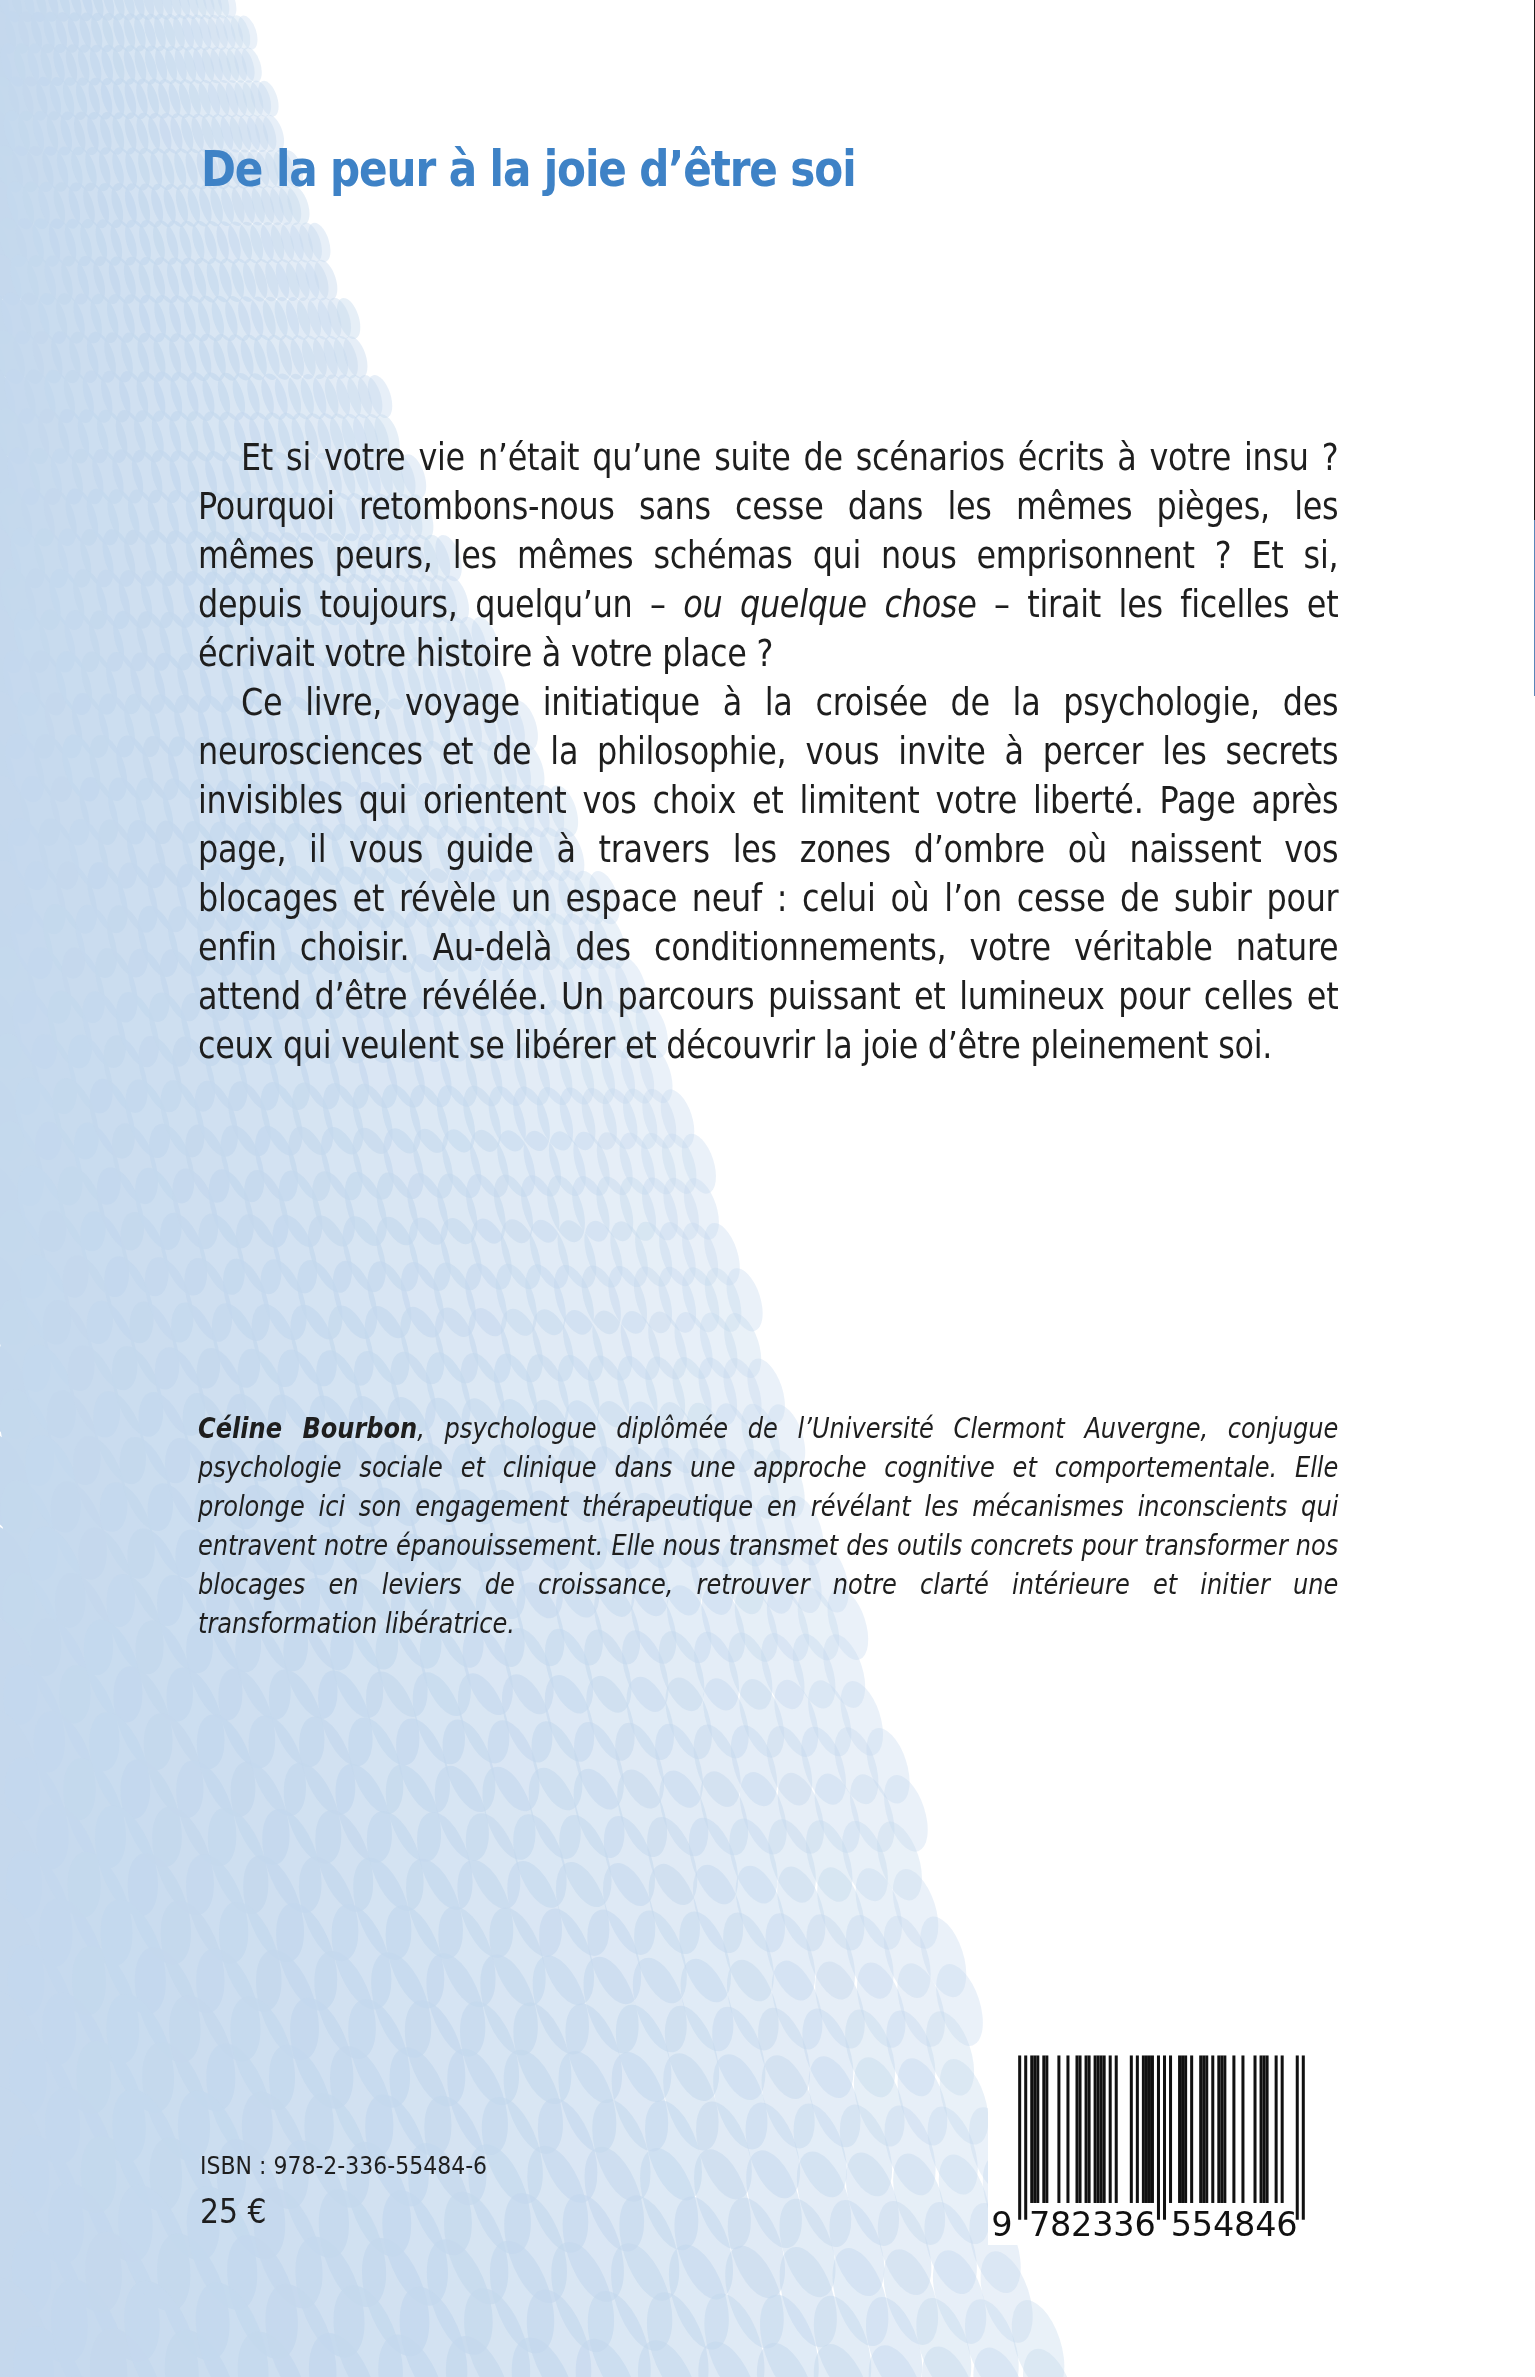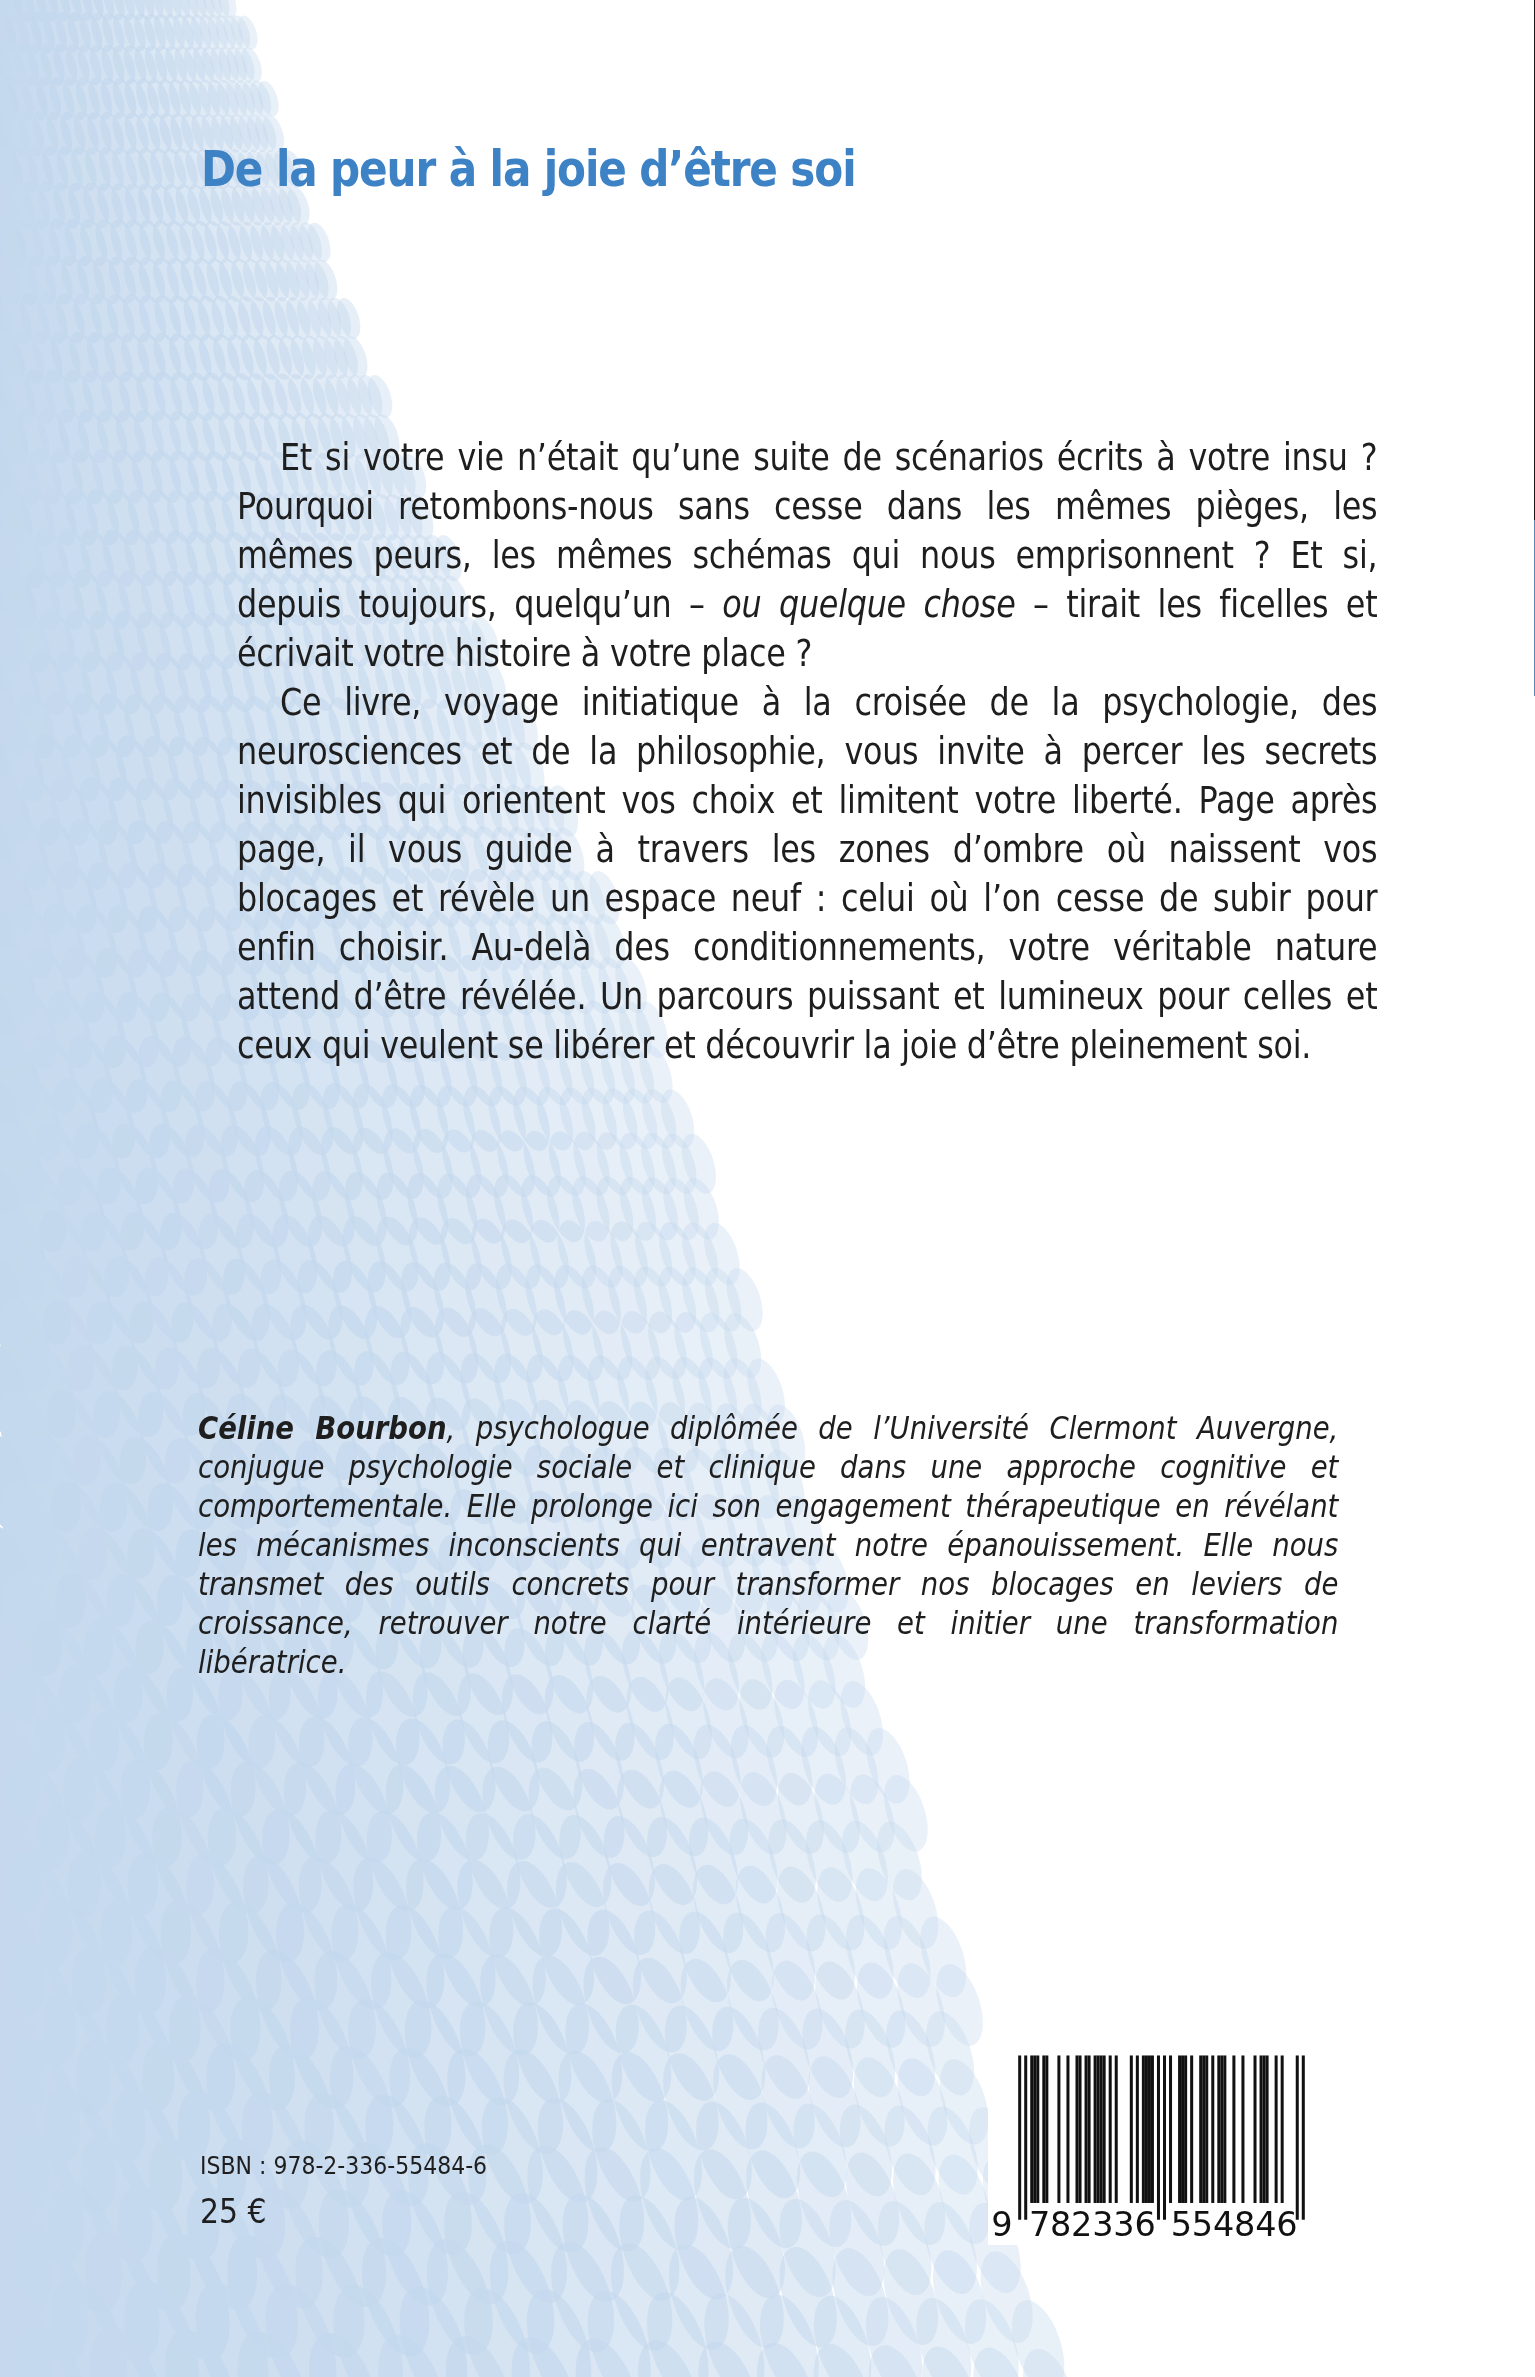--- a/index.html
+++ b/index.html
@@ -7,25 +7,25 @@
          font-family: "DejaVu Sans", sans-serif; color: #1c1c1c; }
   #pattern { position: absolute; left: 0; top: 0; width: 1535px; height: 2377px; z-index: 0; }
   .edge-line-black { position: absolute; left: 1534px; top: 0; width: 1.7px; height: 520px; background: #1a1a1a; z-index: 2; }
   .edge-line-blue { position: absolute; left: 1534px; top: 520px; width: 1.7px; height: 176px; background: #5a86b8; z-index: 2; }
   .title { position: absolute; left: 201px; top: 141px; margin: 0;
            font-family: "DejaVu Sans", sans-serif; font-weight: bold;
            font-size: 49px; color: #3e82c6; letter-spacing: -1.3px; z-index: 3;
            transform: scaleX(0.86); transform-origin: left top; white-space: nowrap; }
   .blurb { position: absolute; left: 198px; top: 433px; width: 1141px; z-index: 3;
            font-family: "DejaVu Sans", sans-serif; font-size: 37px; line-height: 49px;
-           color: #1e1e1e; letter-spacing: -0.3px; margin-left: 39px; }
+           color: #1e1e1e; letter-spacing: -0.3px; }
   .blurb p { margin: 0; text-align: justify; text-indent: 50px; }
   .blurb-inner { transform: scaleX(0.86); transform-origin: left top; width: 1326px; }
   .bio { position: absolute; left: 198px; top: 1409px; width: 1141px; z-index: 3;
-         font-family: "DejaVu Sans", sans-serif; font-style: italic; font-size: 32px;
+         font-family: "DejaVu Sans", sans-serif; font-style: italic; font-size: 28px;
          line-height: 39px; color: #1e1e1e; }
   .bio-inner { transform: scaleX(0.86); transform-origin: left top; width: 1326px; text-align: justify; }
   .bio-name { font-weight: bold; }
   .isbn { position: absolute; left: 200px; top: 2151px; z-index: 3;
           font-family: "DejaVu Sans", sans-serif; font-size: 25px; color: #1e1e1e;
           transform: scaleX(0.88); transform-origin: left top; white-space: nowrap; }
   .price { position: absolute; left: 200px; top: 2191px; z-index: 3;
            font-family: "DejaVu Sans", sans-serif; font-size: 34px; color: #1e1e1e;
            transform: scaleX(0.88); transform-origin: left top; white-space: nowrap; }
   .barcode { position: absolute; left: 988px; top: 2052px; width: 352px; height: 193px; z-index: 3; background: #ffffff; }

